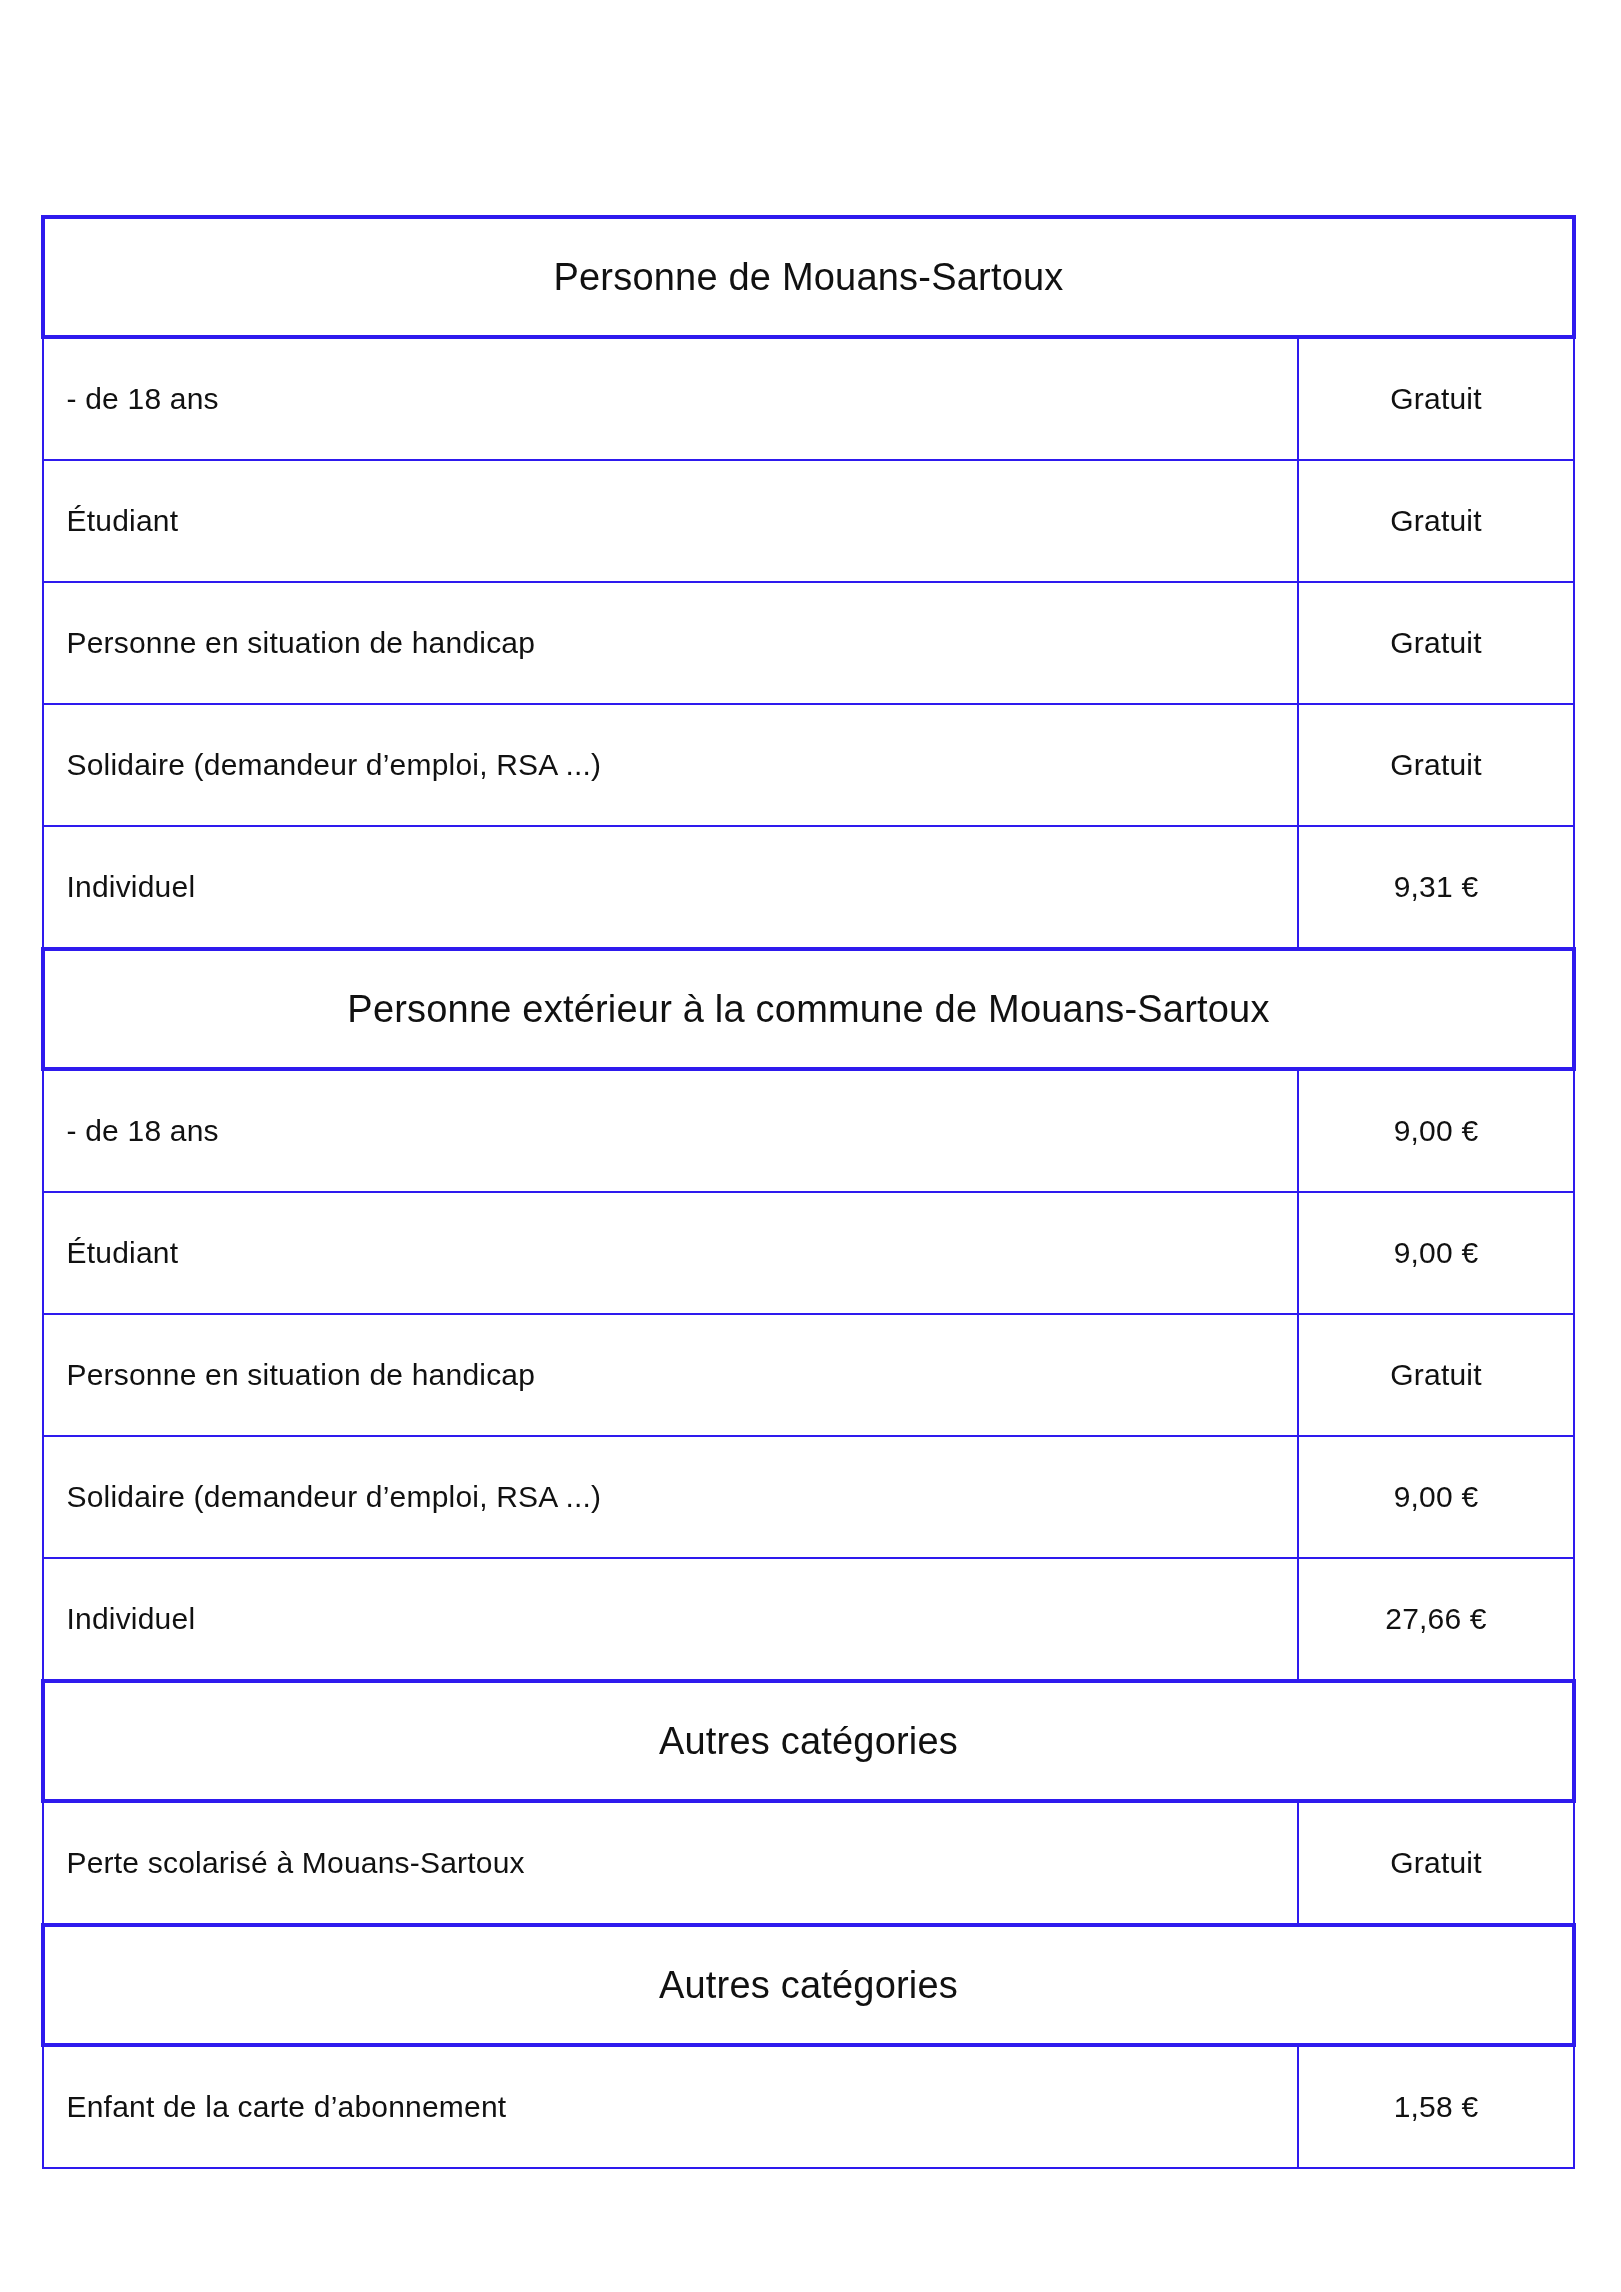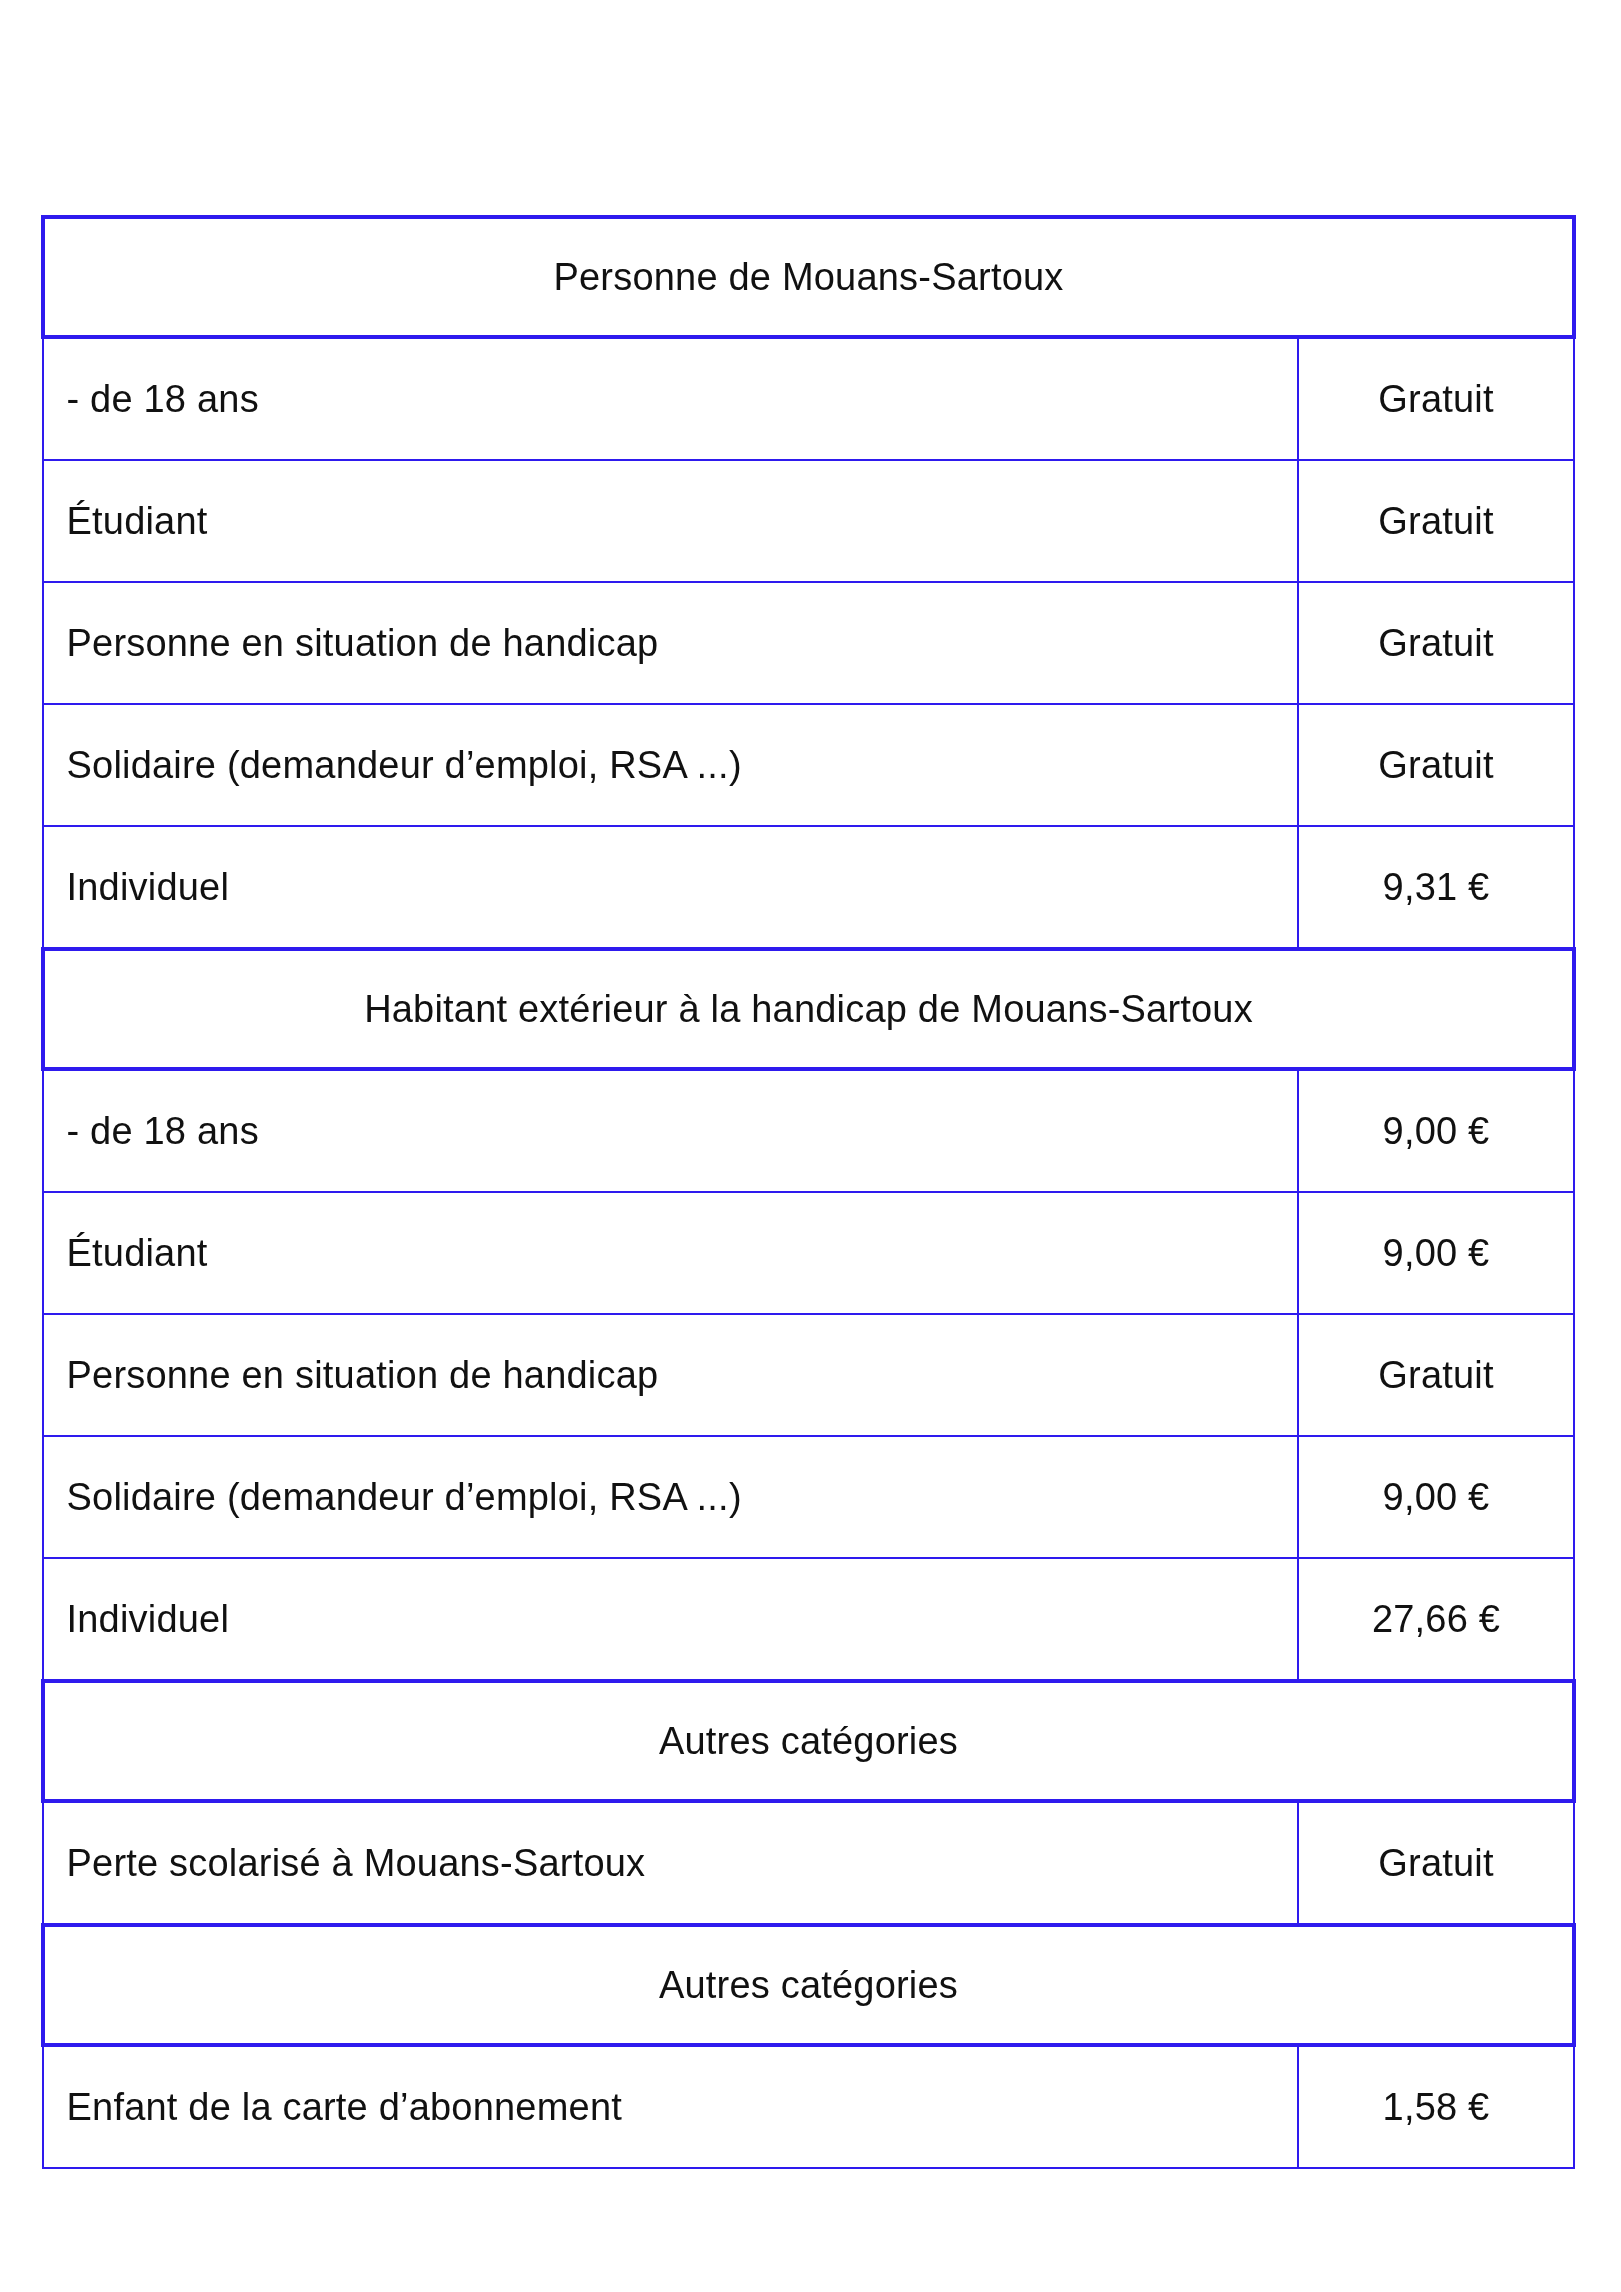--- a/index.html
+++ b/index.html
@@ -19,21 +19,21 @@
       left: 41px;
       top: 215px;
       width: 1535px;
       border-collapse: collapse;
       table-layout: fixed;
     }
     .price-table td {
       height: 120px;
       padding: 0;
       border: 2.9px solid #2E1AEE;
-      font-size: 38px;
+      font-size: 30px;
       letter-spacing: 0.2px;
       vertical-align: middle;
     }
     .price-table tr.section-row td {
       border: 4.9px solid #2E1AEE;
       text-align: center;
       font-size: 38px;
       height: 116px;
     }
     .price-table td.label-cell {
@@ -73,21 +73,21 @@
     <tr>
       <td class="label-cell">Solidaire (demandeur d’emploi, RSA ...)</td>
       <td class="value-cell">Gratuit</td>
     </tr>
     <tr>
       <td class="label-cell">Individuel</td>
       <td class="value-cell">9,31 €</td>
     </tr>
 
     <tr class="section-row">
-      <td colspan="2">Habitant extérieur à la handicap de Mouans-Sartoux</td>
+      <td colspan="2">Personne extérieur à la commune de Mouans-Sartoux</td>
     </tr>
     <tr>
       <td class="label-cell">- de 18 ans</td>
       <td class="value-cell">9,00 €</td>
     </tr>
     <tr>
       <td class="label-cell">Étudiant</td>
       <td class="value-cell">9,00 €</td>
     </tr>
     <tr>

